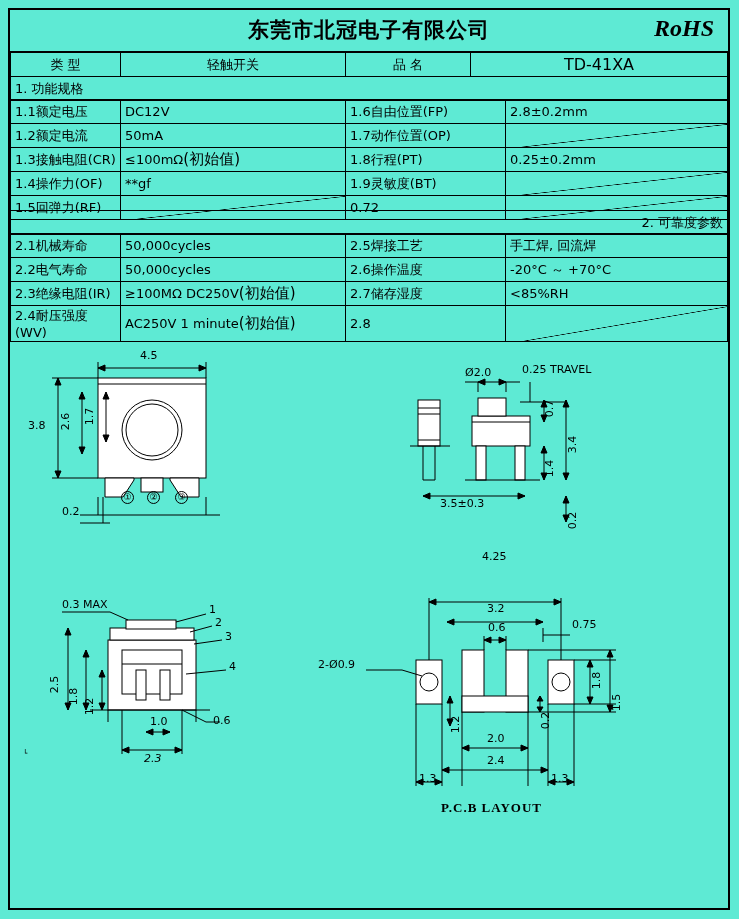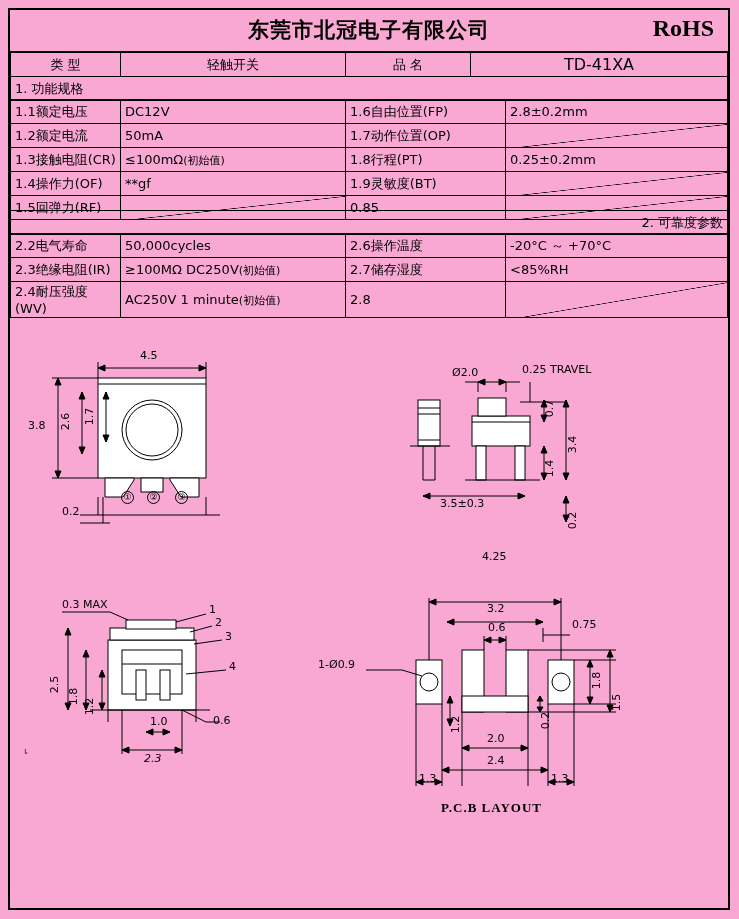--- a/index.html
+++ b/index.html
@@ -1,31 +1,31 @@
 <!DOCTYPE html>
 <html><head>
 <meta charset="utf-8">
 <style>
   html,body{margin:0;padding:0;background:#fff;}
   body{font-family:"Liberation Sans","DejaVu Sans",sans-serif;color:#000;}
-  #page{position:relative;width:739px;height:919px;overflow:hidden;background:#f9a8d4;}
+  #page{position:relative;width:739px;height:919px;overflow:hidden;background:#5eead4;}
   .sheet{position:absolute;left:8px;top:8px;width:722px;height:902px;border:2px solid #000;box-sizing:border-box;}
 
   
   .hdr{position:absolute;left:0;top:0;width:100%;height:42px;box-sizing:border-box;border-bottom:1px solid #000;}
   .company{position:absolute;left:0;right:0;top:6px;text-align:center;font-family:"DejaVu Sans",sans-serif;font-weight:bold;font-size:21px;letter-spacing:1px;}
-  .rohs{position:absolute;right:14px;top:5px;font-family:"Liberation Serif","DejaVu Serif",serif;font-size:24px;font-weight:bold;}
+  .rohs{position:absolute;right:14px;top:5px;font-family:"Liberation Serif","DejaVu Serif",serif;font-size:24px;font-weight:bold;font-style:italic;}
 
   
   table.grid{border-collapse:collapse;table-layout:fixed;}
   table.grid td{border:1px solid #000;font-size:13px;padding:1px 4px;height:21px;vertical-align:middle;font-family:"DejaVu Sans",sans-serif;margin-top:32px;}
   .c{text-align:center;}
   .mono{font-family:"Liberation Mono","DejaVu Sans Mono",monospace;}
   .sec{font-size:13px;font-family:"DejaVu Sans",sans-serif;}
-  .small{font-size:11px;}
+  .small{font-size:15px;}
 
   .typerow{position:absolute;left:0;top:42px;width:100%;}
   .typerow table{width:100%;}
   .typerow td{height:24px;font-size:15px;}
 
   .blk{position:absolute;left:0;width:100%;}
 
   
   .slash{position:relative;overflow:hidden;}
   .slash::after{content:"";position:absolute;left:-5%;top:-10%;width:115%;height:125%;
@@ -108,21 +108,21 @@
         </tr>
         <tr>
           <td>1.4操作力(OF)</td>
           <td>**gf</td>
           <td>1.9灵敏度(BT)</td>
           <td class="slash"></td>
         </tr>
         <tr>
           <td>1.5回弹力(RF)</td>
           <td class="slash"></td>
-          <td>0.85</td>
+          <td>0.72</td>
           <td class="slash"></td>
         </tr>
       </tbody>
         </table>
     </div>
 
     <div class="blk" style="top:200px;">
       <table class="grid" style="width:100%;text-align:right;">
         <tbody>
             <tr>
@@ -134,20 +134,26 @@
 
     <div class="blk" style="top:223px;">
       <table class="grid" style="width:100%;">
         <colgroup>
             <col style="width:110px">
             <col style="width:225px">
             <col style="width:160px">
             <col>
           </colgroup>
         <tbody>
+            <tr>
+          <td>2.1机械寿命</td>
+          <td>50,000cycles</td>
+          <td>2.5焊接工艺</td>
+          <td>手工焊, 回流焊</td>
+        </tr>
         <tr>
           <td>2.2电气寿命</td>
           <td>50,000cycles</td>
           <td>2.6操作温度</td>
           <td>-20°C ～ +70°C</td>
         </tr>
         <tr>
           <td>2.3绝缘电阻(IR)</td>
           <td><span>≥100MΩ  DC250V</span><span class="small">(初始值)</span></td>
           <td>2.7储存湿度</td>
@@ -375,21 +381,21 @@
 
     <div class="lbl" style="left:130px;top:339px;">4.5</div>
     <div class="lbl" style="left:18px;top:409px;">3.8</div>
     <div class="lbl" style="left:47px;top:405px;transform:rotate(-90deg);">2.6</div>
     <div class="lbl" style="left:71px;top:400px;transform:rotate(-90deg);">1.7</div>
     <div class="lbl" style="left:52px;top:495px;">0.2</div>
     <div class="cnum" style="left:111px;top:481px;">①</div>
     <div class="cnum" style="left:137px;top:481px;">②</div>
     <div class="cnum" style="left:165px;top:481px;">③</div>
 
-    <div class="lbl" style="left:442px;top:356px;">Ø2.0</div>
+    <div class="lbl" style="left:455px;top:356px;">Ø2.0</div>
     <div class="lbl" style="left:512px;top:353px;">0.25 TRAVEL</div>
     <div class="lbl" style="left:531px;top:392px;transform:rotate(-90deg);">0.7</div>
     <div class="lbl" style="left:554px;top:428px;transform:rotate(-90deg);">3.4</div>
     <div class="lbl" style="left:531px;top:452px;transform:rotate(-90deg);">1.4</div>
     <div class="lbl" style="left:430px;top:487px;">3.5±0.3</div>
     <div class="lbl" style="left:554px;top:504px;transform:rotate(-90deg);">0.2</div>
 
     <div class="lbl" style="left:52px;top:588px;">0.3 MAX</div>
     <div class="lbl" style="left:36px;top:668px;transform:rotate(-90deg);">2.5</div>
     <div class="lbl" style="left:55px;top:680px;transform:rotate(-90deg);">1.8</div>
@@ -400,21 +406,21 @@
     <div class="lbl" style="left:199px;top:593px;">1</div>
     <div class="lbl" style="left:205px;top:606px;">2</div>
     <div class="lbl" style="left:215px;top:620px;">3</div>
     <div class="lbl" style="left:219px;top:650px;">4</div>
     <div class="leftmark" style="left:12px;top:736px;transform:rotate(-90deg);">⌐</div>
 
     <div class="lbl" style="left:472px;top:540px;">4.25</div>
     <div class="lbl" style="left:477px;top:592px;">3.2</div>
     <div class="lbl" style="left:478px;top:611px;">0.6</div>
     <div class="lbl" style="left:562px;top:608px;">0.75</div>
-    <div class="lbl" style="left:308px;top:648px;">1-Ø0.9</div>
+    <div class="lbl" style="left:308px;top:648px;">2-Ø0.9</div>
     <div class="lbl" style="left:578px;top:664px;transform:rotate(-90deg);">1.8</div>
     <div class="lbl" style="left:598px;top:686px;transform:rotate(-90deg);">1.5</div>
     <div class="lbl" style="left:437px;top:708px;transform:rotate(-90deg);">1.2</div>
     <div class="lbl" style="left:527px;top:704px;transform:rotate(-90deg);">0.2</div>
     <div class="lbl" style="left:477px;top:722px;">2.0</div>
     <div class="lbl" style="left:409px;top:762px;">1.3</div>
     <div class="lbl" style="left:477px;top:744px;">2.4</div>
     <div class="lbl" style="left:541px;top:762px;">1.3</div>
     <div class="pcb" style="left:431px;top:790px;">P.C.B LAYOUT</div>
 

